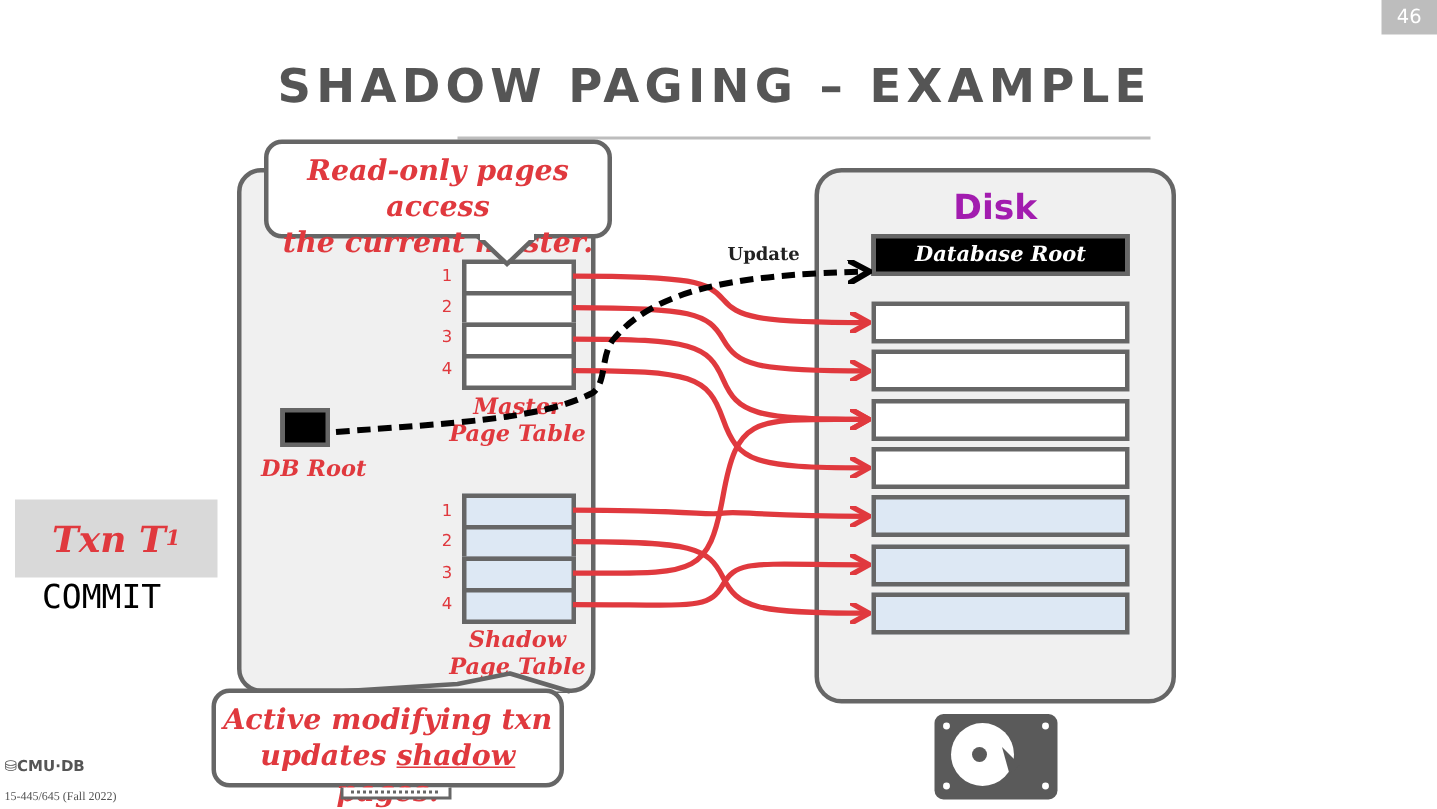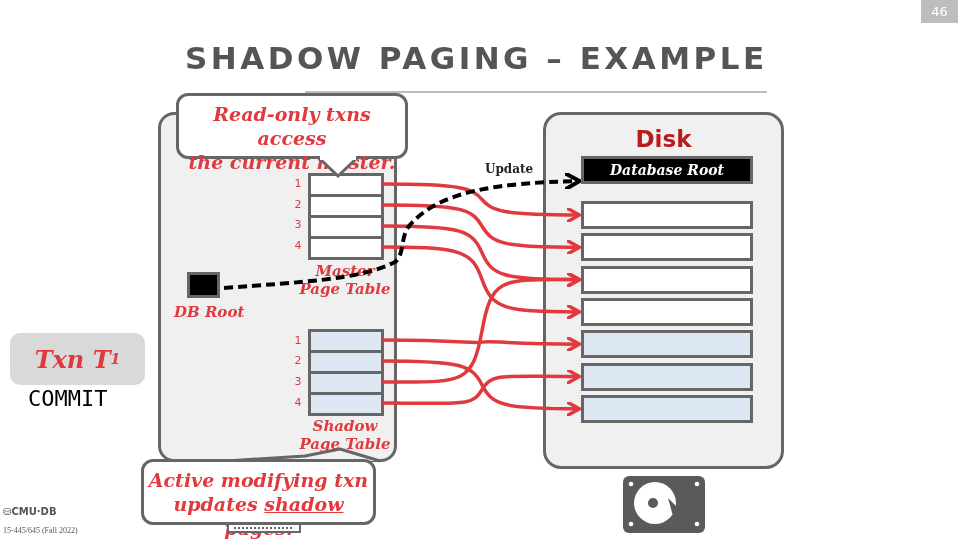--- a/index.html
+++ b/index.html
@@ -2,37 +2,37 @@
 <html><head>
 <meta charset="utf-8">
 <style>
   html, body { margin: 0; padding: 0; }
   body { width: 958px; height: 539px; background: #ffffff; position: relative; overflow: hidden; font-family: "Liberation Sans", sans-serif; }
   .slide-num { position: absolute; left: 921px; top: 0; width: 37px; height: 23px; background: #bdbdbd; color: #ffffff; font-size: 13px; display: flex; align-items: center; justify-content: center; font-family: "DejaVu Sans", sans-serif; }
   .title { position: absolute; left: 185px; top: 40px; font-family: "DejaVu Sans", sans-serif; font-weight: bold; font-size: 31px; letter-spacing: 3.5px; color: #555555; white-space: nowrap; }
   .title-rule { position: absolute; left: 305px; top: 91px; width: 462px; height: 2px; background: #bdbdbd; }
   .mem-box { position: absolute; left: 158px; top: 112px; width: 239px; height: 350px; background: #f0f0f0; border: 3px solid #666; border-radius: 16px; box-sizing: border-box; }
   .disk-box { position: absolute; left: 543px; top: 112px; width: 241px; height: 357px; background: #f0f0f0; border: 3px solid #666; border-radius: 18px; box-sizing: border-box; }
-  .disk-title { position: absolute; left: 543px; top: 126px; width: 241px; text-align: center; font-family: "DejaVu Sans", sans-serif; font-weight: bold; font-size: 23px; color: #b91c1c; }
+  .disk-title { position: absolute; left: 543px; top: 126px; width: 241px; text-align: center; font-family: "DejaVu Sans", sans-serif; font-weight: bold; font-size: 23px; color: #a21caf; }
   .callout { position: absolute; background: #fff; border: 3px solid #666; border-radius: 12px; box-sizing: border-box; text-align: center; font-family: "DejaVu Serif", serif; font-style: italic; font-weight: bold; color: #e0393e; line-height: 24px; font-size: 19px; }
   .callout.top { left: 176px; top: 93px; width: 232px; height: 66px; padding-top: 6px; }
   .callout.bottom { left: 141px; top: 459px; width: 235px; height: 66px; padding-top: 6px; }
   .pt-row { position: absolute; width: 70px; height: 18px; border: 3px solid #666; box-sizing: content-box; }
   .pt-row.white { background: #fff; }
   .pt-row.blue { background: #dde8f4; }
   .idx { position: absolute; font-family: "DejaVu Sans", sans-serif; font-size: 11px; color: #e0393e; width: 14px; text-align: center; }
   .pt-label { position: absolute; font-family: "DejaVu Serif", serif; font-style: italic; font-weight: bold; color: #e0393e; font-size: 15px; line-height: 18px; text-align: center; }
   .disk-page { position: absolute; left: 581px; width: 166px; height: 22px; border: 3px solid #666; }
   .disk-page.white { background: #fff; }
   .disk-page.blue { background: #dde8f4; }
   .disk-page.root { background: #000; color: #fff; font-family: "DejaVu Serif", serif; font-style: italic; font-weight: bold; font-size: 14px; display: flex; align-items: center; justify-content: center; }
   .dbroot-box { position: absolute; left: 187px; top: 272px; width: 33px; height: 26px; background: #000; border: 3px solid #666; box-sizing: border-box; }
   .dbroot-label { position: absolute; left: 174px; top: 303px; font-family: "DejaVu Serif", serif; font-style: italic; font-weight: bold; color: #e0393e; font-size: 15px; }
   .update-label { position: absolute; left: 485px; top: 162px; font-family: "DejaVu Serif", serif; font-weight: bold; font-size: 12px; color: #222; }
-  .txn-box { position: absolute; left: 10px; top: 333px; width: 135px; height: 52px; background: #d9d9d9; display: flex; align-items: center; justify-content: center; font-family: "DejaVu Serif", serif; font-style: italic; font-weight: bold; color: #e0393e; font-size: 24px; border-radius: 10px; }
+  .txn-box { position: absolute; left: 10px; top: 333px; width: 135px; height: 52px; background: #d9d9d9; display: flex; align-items: center; justify-content: center; font-family: "DejaVu Serif", serif; font-style: italic; font-weight: bold; color: #e0393e; font-size: 24px; }
   .txn-box sub { font-size: 14px; }
   .commit { position: absolute; left: 28px; top: 386px; font-family: "DejaVu Sans Mono", monospace; font-size: 22px; color: #000; }
   .logo { position: absolute; left: 3px; top: 506px; font-family: "DejaVu Sans", sans-serif; font-weight: bold; font-size: 10px; color: #555; }
   .course { position: absolute; left: 3px; top: 526px; font-family: Liberation Serif, serif; font-size: 8px; color: #555; }
   svg.overlay { position: absolute; left: 0; top: 0; }
 </style>
 </head>
 <body>
 
 <div class="slide-num">46</div>
@@ -105,21 +105,21 @@
       <path d="M382,361 C462,361 472,365 482,384.9 C492,404.79999999999995 502,408.79999999999995 578,408.79999999999995" fill="none" stroke="#e0393e" stroke-width="3.5" marker-end="url(#ah-red)"></path>
       <path d="M382,382 C462,382 472,386 482,330.8 C492,275.6 502,279.6 578,279.6" fill="none" stroke="#e0393e" stroke-width="3.5" marker-end="url(#ah-red)"></path>
       <path d="M382,403 C462,403 472,407 482,389.75 C492,372.5 502,376.5 578,376.5" fill="none" stroke="#e0393e" stroke-width="3.5" marker-end="url(#ah-red)"></path>
     </g>
   <path d="M224,288 C300,282 360,280 395,262 C405,255 400,235 410,225 C440,190 500,183 578,181" fill="none" stroke="#000" stroke-width="4" stroke-dasharray="9,5" marker-end="url(#ah-black)"></path>
 </svg>
 
 <div class="update-label">Update</div>
 
 <div class="callout top">
-  <div>Read-only txns access</div>
+  <div>Read-only pages access</div>
   <div>the current master.</div>
 </div>
 <svg class="overlay" width="958" height="539">
   <path d="M318,157 L338,176 L358,157" fill="#fff" stroke="#666" stroke-width="3"></path>
   <path d="M320,158 L356,158" stroke="#fff" stroke-width="4"></path>
   <path d="M226,461 L305,456 L340,449 L380,461" fill="#f0f0f0" stroke="#666" stroke-width="3" stroke-linejoin="round"></path>
 </svg>
 <div class="callout bottom">
   <div>Active modifying txn</div>
   <div><span>updates </span><span style="text-decoration:underline">shadow</span><span> pages.</span></div>

